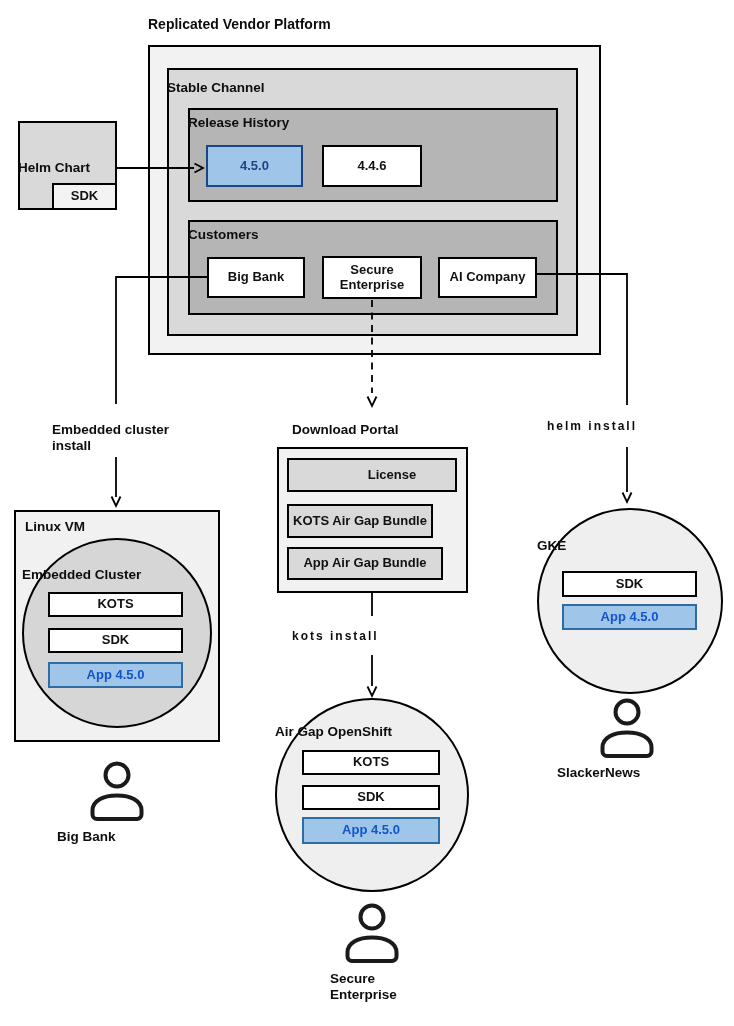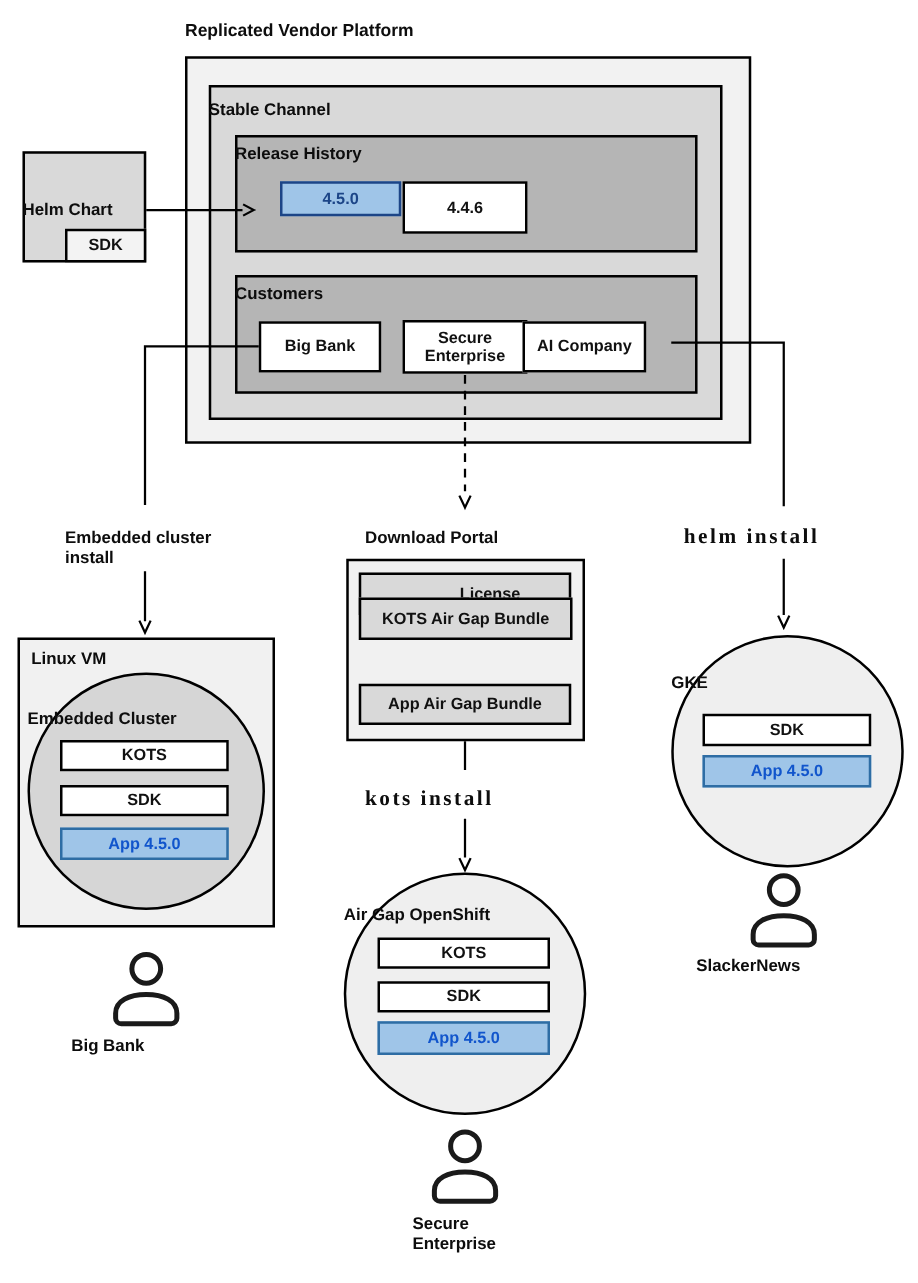--- a/index.html
+++ b/index.html
@@ -6,21 +6,21 @@
   #canvas{
     position:relative;width:734px;height:1026px;background:#ffffff;
     font-family:"Liberation Sans",sans-serif;color:#111;overflow:hidden;
   }
   .box{position:absolute;border:2px solid #000;box-sizing:border-box;}
   .circle{position:absolute;border:2px solid #000;border-radius:50%;box-sizing:border-box;}
   .cbox{display:flex;align-items:center;justify-content:center;
         font-weight:bold;font-size:13px;text-align:center;line-height:1.15;}
   .lbl{position:absolute;font-weight:bold;font-size:13.5px;color:#0d0d0d;
        text-align:left;line-height:1.2;}
-  .mono{font-family:Liberation Serif, serif;font-size:17px;letter-spacing:2px;}
+  .mono{font-family:Liberation Sans, sans-serif;font-size:12px;letter-spacing:2px;}
   .fill-platform{background:#f2f2f2;}
   .fill-channel{background:#d9d9d9;}
   .fill-inner{background:#b5b5b5;}
   .fill-white{background:#ffffff;}
   .fill-portal{background:#f1f1f1;}
   .fill-portal-item{background:#d9d9d9;}
   .fill-vm{background:#f1f1f1;}
   .fill-eccircle{background:#d6d6d6;}
   .fill-circle{background:#efefef;}
   .fill-sdk-sub{background:#f3f3f3;}
@@ -35,42 +35,42 @@
 
   <div class="lbl" style="left:148px;top:16px;width:453px;font-size:14px;">Replicated Vendor Platform</div>
 
   <div class="box fill-platform" style="left:148px;top:45px;width:453px;height:310px;"></div>
 
   <div class="box fill-channel" style="left:167px;top:68px;width:411px;height:268px;"></div>
   <div class="lbl" style="left:167px;top:80px;width:370px;">Stable Channel</div>
 
   <div class="box fill-inner" style="left:188px;top:108px;width:370px;height:94px;"></div>
   <div class="lbl" style="left:188px;top:115px;width:370px;">Release History</div>
-  <div class="box cbox hl-release" style="left:224px;top:145px;width:97px;height:28px;text-align:right;">4.5.0</div>
+  <div class="box cbox hl-release" style="left:206px;top:145px;width:97px;height:42px;text-align:right;">4.5.0</div>
   <div class="box cbox fill-white" style="left:322px;top:145px;width:100px;height:42px;">4.4.6</div>
 
   <div class="box fill-inner" style="left:188px;top:220px;width:370px;height:95px;"></div>
   <div class="lbl" style="left:188px;top:227px;width:370px;">Customers</div>
   <div class="box cbox fill-white" style="left:207px;top:257px;width:98px;height:41px;">Big Bank</div>
   <div class="box cbox fill-white" style="left:322px;top:256px;width:100px;height:43px;">Secure Enterprise</div>
-  <div class="box cbox fill-white" style="left:418px;top:257px;width:99px;height:41px;">AI Company</div>
+  <div class="box cbox fill-white" style="left:438px;top:257px;width:99px;height:41px;">AI Company</div>
 
   <div class="box fill-channel" style="left:18px;top:121px;width:99px;height:89px;"></div>
   <div class="lbl" style="left:18px;top:160px;width:99px;">Helm Chart</div>
   <div class="box cbox fill-sdk-sub" style="left:52px;top:183px;width:65px;height:27px;">SDK</div>
 
   <div class="lbl" style="left:52px;top:410px;width:130px;margin-top:12px;">Embedded cluster install</div>
   <div class="lbl mono" style="left:292px;top:629px;width:160px;">kots install</div>
   <div class="lbl mono" style="left:547px;top:419px;width:160px;">helm install</div>
 
   <div class="lbl" style="left:292px;top:422px;width:160px;">Download Portal</div>
   <div class="box fill-portal" style="left:277px;top:447px;width:191px;height:146px;"></div>
   <div class="box cbox fill-portal-item" style="left:287px;top:458px;width:170px;height:34px;padding-left:40px;">License</div>
-  <div class="box cbox fill-portal-item" style="left:287px;top:478px;width:171px;height:34px;">KOTS Air Gap Bundle</div>
-  <div class="box cbox fill-portal-item" style="left:287px;top:547px;width:170px;height:33px;">App Air Gap Bundle</div>
+  <div class="box cbox fill-portal-item" style="left:287px;top:504px;width:146px;height:34px;">KOTS Air Gap Bundle</div>
+  <div class="box cbox fill-portal-item" style="left:287px;top:547px;width:156px;height:33px;">App Air Gap Bundle</div>
 
   <div class="box fill-vm" style="left:14px;top:510px;width:206px;height:232px;"></div>
   <div class="lbl" style="left:25px;top:519px;width:189px;">Linux VM</div>
   <div class="circle fill-eccircle" style="left:22px;top:538px;width:190px;height:190px;"></div>
   <div class="lbl" style="left:22px;top:567px;width:190px;">Embedded Cluster</div>
   <div class="box cbox fill-white" style="left:48px;top:592px;width:135px;height:25px;">KOTS</div>
   <div class="box cbox fill-white" style="left:48px;top:628px;width:135px;height:25px;">SDK</div>
   <div class="box cbox hl-app" style="left:48px;top:662px;width:135px;height:26px;">App 4.5.0</div>
 
   <div class="circle fill-circle" style="left:275px;top:698px;width:194px;height:194px;"></div>

